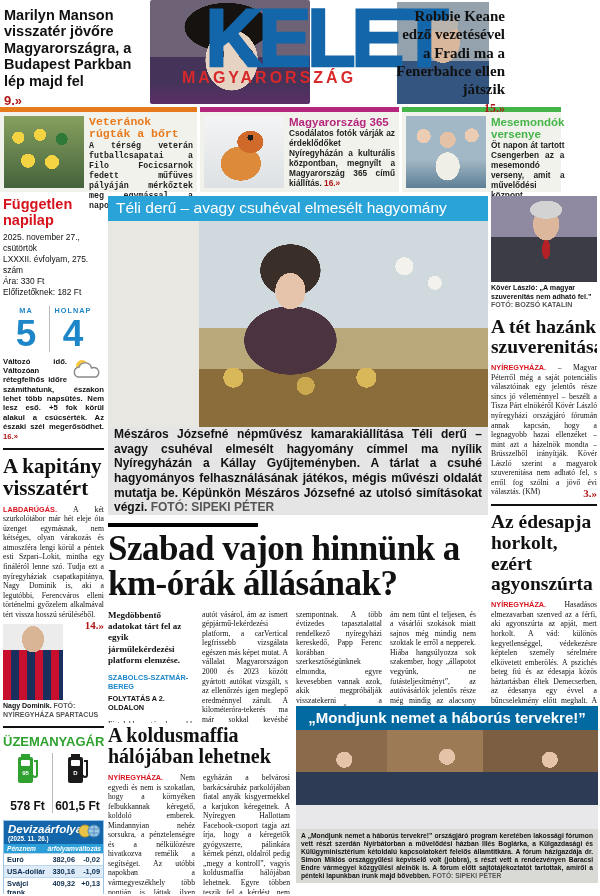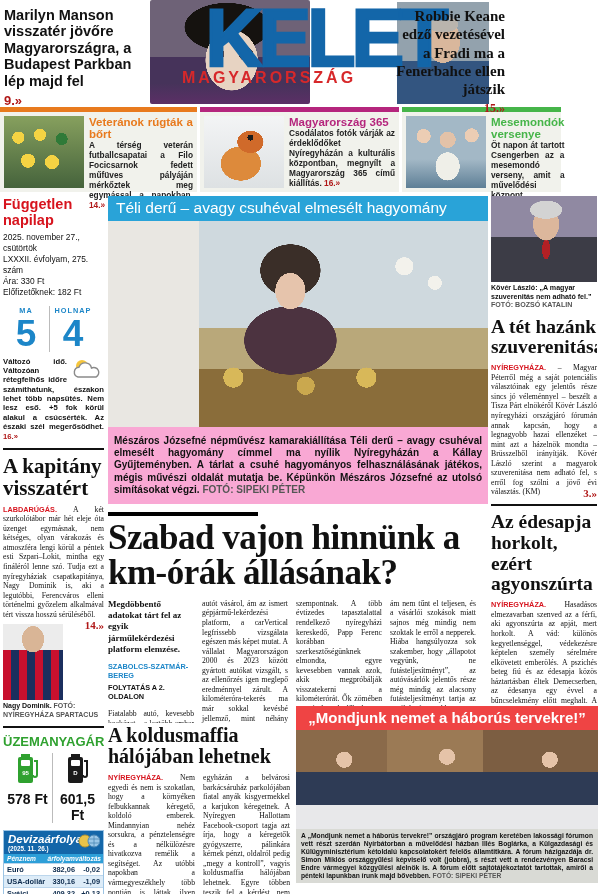--- a/index.html
+++ b/index.html
@@ -32,21 +32,21 @@
   .pref{color:#b01818;font-weight:800;}
   .tl-ref{display:block;margin-top:5px;font-size:13px;}
   .tr-ref{display:block;margin-top:3px;font-size:12px;}
 
   
   #band{position:absolute;top:107px;left:0;width:600px;height:85px;display:flex;gap:3px;}
   .tease{background:#f1f2ec;border-top:5px solid #000;box-sizing:border-box;display:flex;padding:4px;}
   .tease .ph{width:80px;flex:none;margin-right:5px;}
   .tease .tx{font-size:8.3px;line-height:1.2;font-weight:700;color:#222;text-align:justify;}
   .tease .tt{font-size:11.5px;font-weight:800;margin-bottom:1px;line-height:1.05;}
-  .t0{width:197px;border-top-color:#e87a1e;}
+  .t0{width:197px;border-top-color:#e87a1e;font-family:Liberation Mono, monospace;}
   .t1{width:199px;border-top-color:#b5267d;}
   .t2{width:159px;border-top-color:#46b549;}
   .t0 .tt{color:#e87a1e;} .t1 .tt{color:#b5267d;} .t2 .tt{color:#46b549;}
   .team-photo{background:
       radial-gradient(circle 6px at 18% 30%,#f4d343 0 100%,transparent 101%),
       radial-gradient(circle 6px at 45% 26%,#f4d343 0 100%,transparent 101%),
       radial-gradient(circle 6px at 72% 32%,#2f7a38 0 100%,transparent 101%),
       radial-gradient(circle 7px at 30% 62%,#f4d343 0 100%,transparent 101%),
       radial-gradient(circle 7px at 60% 64%,#f4d343 0 100%,transparent 101%),
       linear-gradient(180deg,#87a05e,#45633c);}
@@ -88,21 +88,21 @@
     background:
       radial-gradient(ellipse 11px 13px at 50% 20%,#d9b596 0 100%,transparent 101%),
       linear-gradient(180deg,#ececec 0 34%,transparent 34%),
       repeating-linear-gradient(90deg,#c8102e 0 8px,#1b2f5e 8px 16px);}
   .photo-cap{font-size:7px;font-weight:700;line-height:1.2;margin-top:2px;}
   .credit{color:#555;font-weight:700;}
   .fuel-h{color:#2fa12f;font-size:13px;font-weight:800;margin:1px 0 4px;}
   .pumps{display:flex;text-align:center;}
   .pump-cell{width:49px;}
   .pump-cell+.pump-cell{border-left:1px solid #bbb;}
-  .pump-price{font-size:14px;font-weight:800;margin-top:2px;}
+  .pump-price{font-size:12px;font-weight:800;margin-top:10px;}
   .cur{margin-top:7px;border:1px solid #9cc4e4;}
   .cur-head{background:#1366a9;color:#fff;padding:2px 4px;position:relative;}
   .cur-title{font-size:11.5px;font-weight:800;font-style:italic;}
   .cur-date{font-size:6.3px;font-weight:700;}
   .cur-globe{position:absolute;right:3px;top:3px;}
   .cur-cols{display:flex;background:#2d9fd8;color:#fff;font-size:6.6px;font-weight:700;
             font-style:italic;padding:1px 3px;}
   .cur-row{display:flex;font-size:7.4px;font-weight:700;padding:1px 3px;color:#0d2b4d;
            border-top:1px solid #bcd6ec;}
   .cur-row:nth-child(even){background:#ddecf8;}
@@ -115,37 +115,37 @@
       radial-gradient(ellipse 15px 18px at 48% 34%,#e6c4ac 0 100%,transparent 101%),
       radial-gradient(ellipse 30px 26px at 48% 24%,#3a2e28 0 100%,transparent 101%),
       radial-gradient(ellipse 46px 34px at 48% 58%,#4c3340 0 100%,transparent 101%),
       radial-gradient(circle 9px at 78% 22%,#f3f2ec 0 100%,transparent 101%),
       radial-gradient(circle 7px at 86% 30%,#f3f2ec 0 100%,transparent 101%),
       radial-gradient(circle 10px at 33% 76%,#d8b859 0 100%,transparent 101%),
       radial-gradient(circle 9px at 52% 80%,#caa84e 0 100%,transparent 101%),
       radial-gradient(circle 10px at 68% 76%,#d8b859 0 100%,transparent 101%),
       linear-gradient(90deg,#e9e7e2 0 24%,transparent 24%),
       linear-gradient(180deg,#cfd9de 0 52%,#b9a87a 52% 72%,#8a6d3a 72% 100%);}
-  .cap-box{background:#f9a8d4;padding:8px 6px;font-size:10px;font-weight:700;
+  .cap-box{background:#e5e5e5;padding:0 6px;font-size:12px;font-weight:700;
            line-height:1.22;text-align:justify;}
   .blk-divider{width:150px;border-top:4px solid #000;margin:8px 0 2px;}
   .lead-h1{font-family:"Liberation Serif",serif;font-size:35px;font-weight:700;line-height:1.0;
            letter-spacing:-.5px;margin:4px 0 9px;}
   .lead-cols{display:flex;gap:8px;}
   .lcol{width:86px;flex:none;}
   .standfirst{font-family:"Liberation Serif",serif;font-size:9px;font-weight:700;
               line-height:1.25;margin-bottom:7px;}
   .loc{color:#1c86c8;font-size:7.3px;font-weight:800;margin-bottom:3px;}
   .cont{font-size:7.3px;font-weight:800;margin-bottom:8px;}
 
   
   .kold-h2{font-family:"Liberation Serif",serif;font-size:20px;font-weight:700;line-height:1.05;margin:0 0 6px;}
   .kold-cols{display:flex;gap:8px;}
   .kcol{width:87px;flex:none;}
-  .forum-bar{background:#ef4444;color:#fff;font-weight:800;font-size:15px;padding:3px 6px 4px;text-align:center;}
+  .forum-bar{background:#0369a1;color:#fff;font-weight:800;font-size:15px;padding:3px 6px 4px;text-align:center;}
   .forum-photo{height:99px;
     background:
       radial-gradient(circle 8px at 16% 30%,#e5c3a8 0 100%,transparent 101%),
       radial-gradient(circle 8px at 50% 27%,#e5c3a8 0 100%,transparent 101%),
       radial-gradient(circle 8px at 84% 30%,#e5c3a8 0 100%,transparent 101%),
       linear-gradient(180deg,transparent 0 42%,#2e3b55 42% 76%,#e8e8ea 76% 100%),
       linear-gradient(90deg,#8a6a4a 0 30%,#9b7a55 30% 62%,#7c5e42 62% 100%);}
   .forum-cap{background:#d9dad5;padding:3px 5px;font-size:6.7px;font-weight:700;
              line-height:1.2;text-align:justify;}
 

